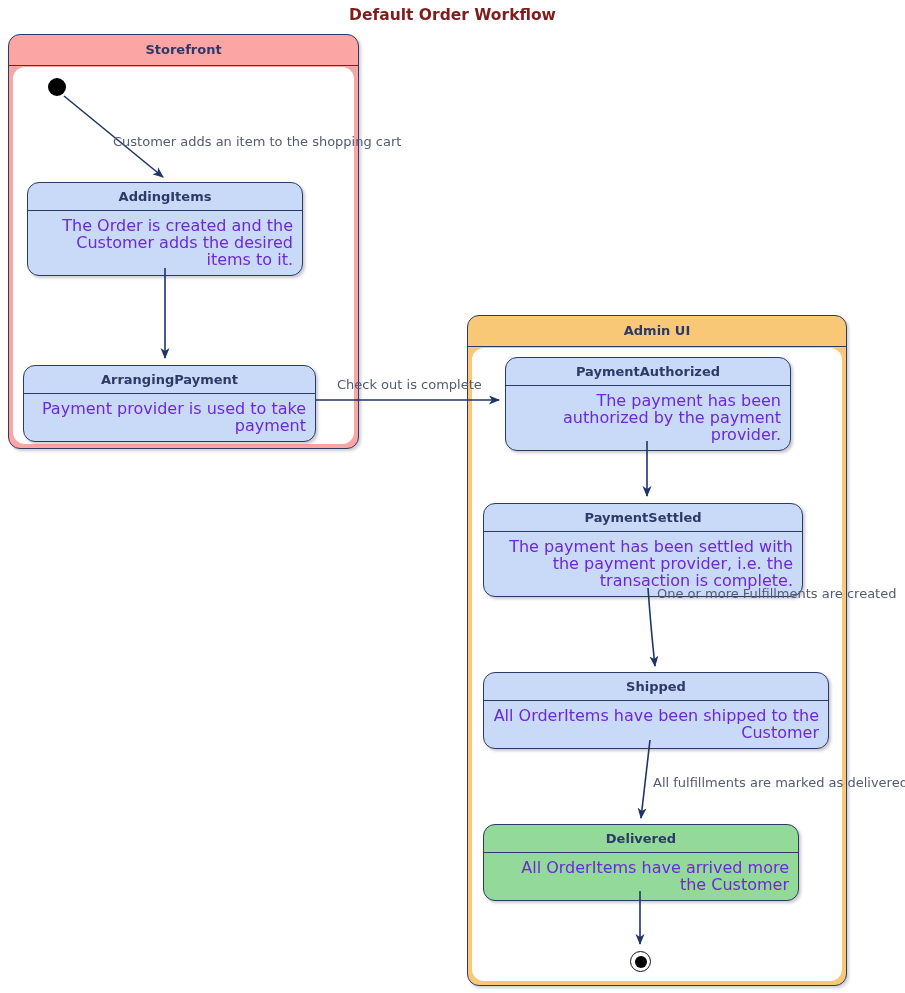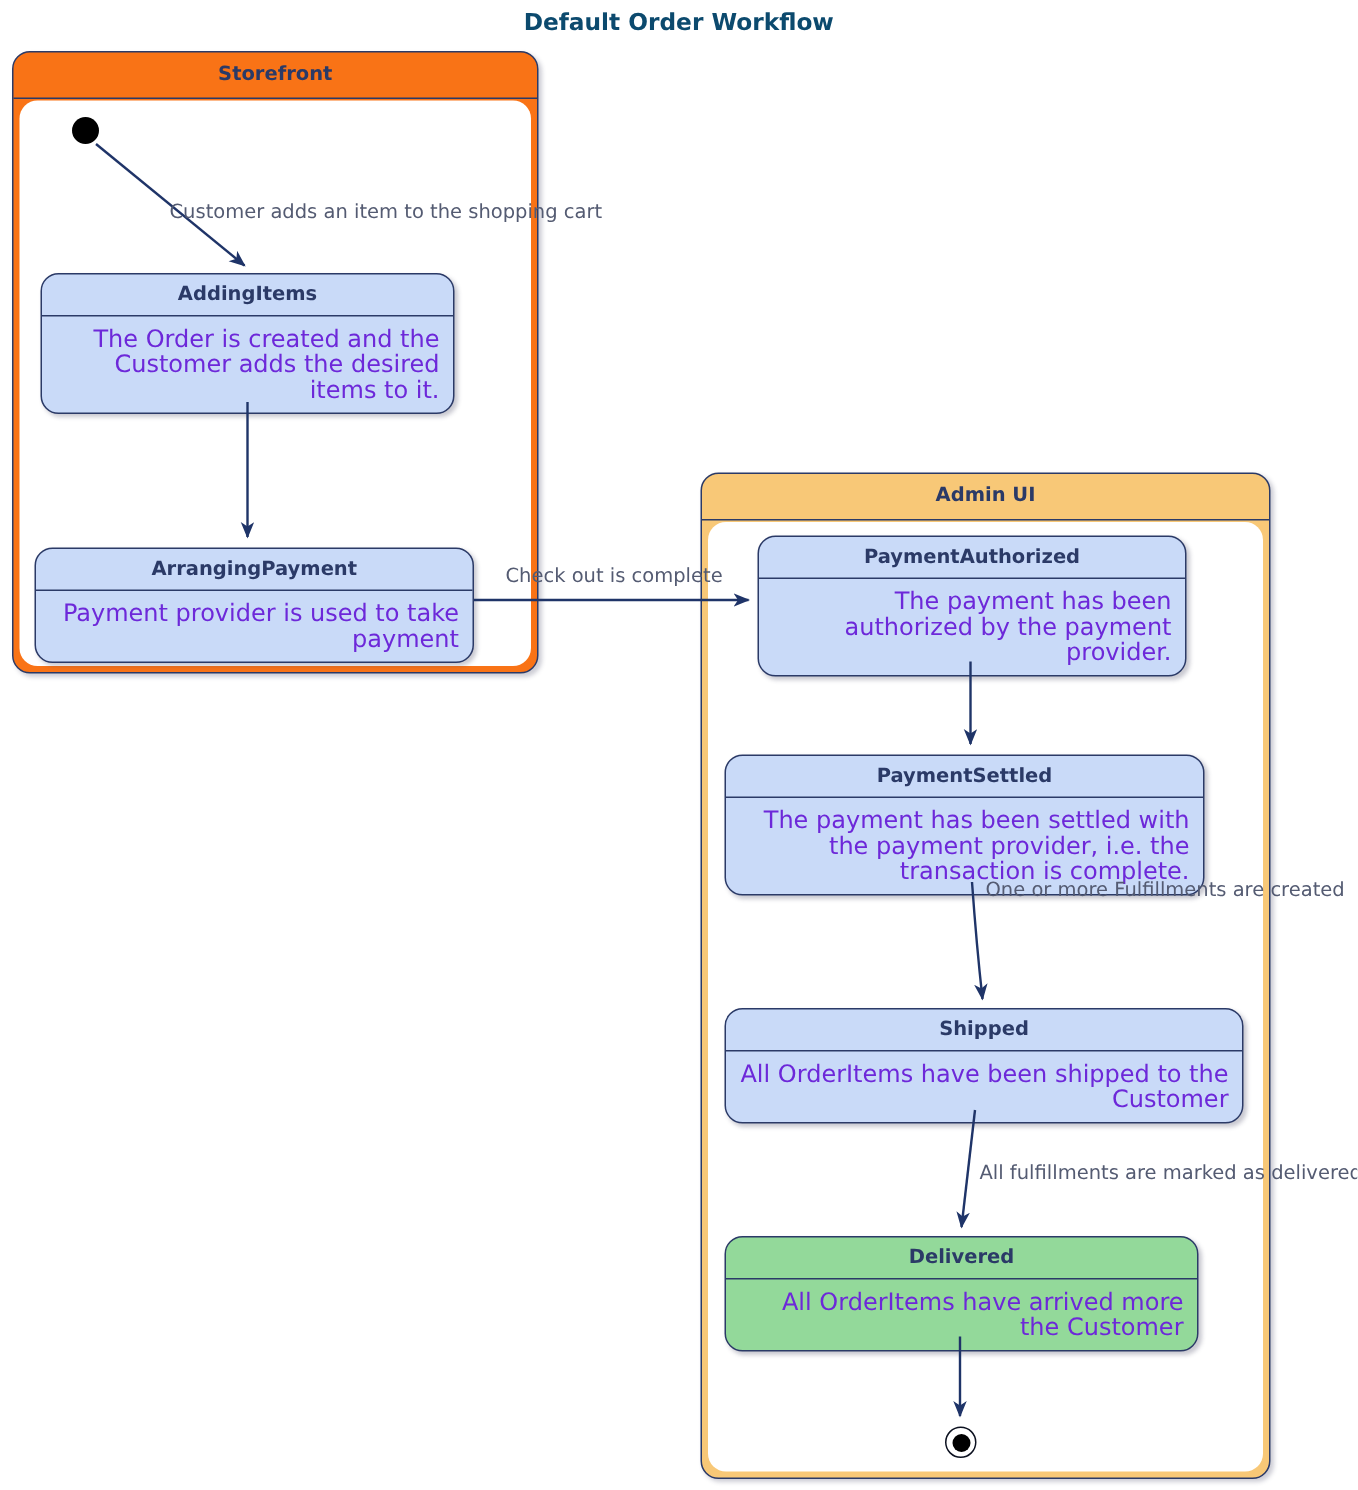--- a/index.html
+++ b/index.html
@@ -16,21 +16,21 @@
     overflow: hidden;
   }
   .diagram-title {
     position: absolute;
     top: 6px;
     left: 0;
     width: 100%;
     text-align: center;
     font-size: 15.5px;
     font-weight: 600;
-    color: #0c4a6e;
+    color: #7f1d1d;
   }
   
   .container {
     position: absolute;
     border: 1.5px solid #2b3a67;
     border-radius: 12px;
     box-shadow: 2px 2px 3px rgba(60,60,90,0.25);
   }
   .container .container-header {
     position: absolute;
@@ -43,21 +43,21 @@
     color: #2b3a67;
     border-bottom: 1.5px solid #2b3a67;
   }
   .container .container-body {
     position: absolute;
     left: 4px; right: 4px; bottom: 4px;
     top: 31.5px;
     background: #ffffff;
     border-radius: 12px;
   }
-  #storefront { left: 8px; top: 34px; width: 349px; height: 413px; background: #f97316; }
+  #storefront { left: 8px; top: 34px; width: 349px; height: 413px; background: #fca5a5; }
   #admin-ui   { left: 467px; top: 315px; width: 378px; height: 669px; background: #f8c877; }
 
   
   .state {
     position: absolute;
     background: #c9daf8;
     border: 1.5px solid #2b3a67;
     border-radius: 12px;
     box-shadow: 2px 2px 3px rgba(60,60,90,0.28);
     box-sizing: border-box;

